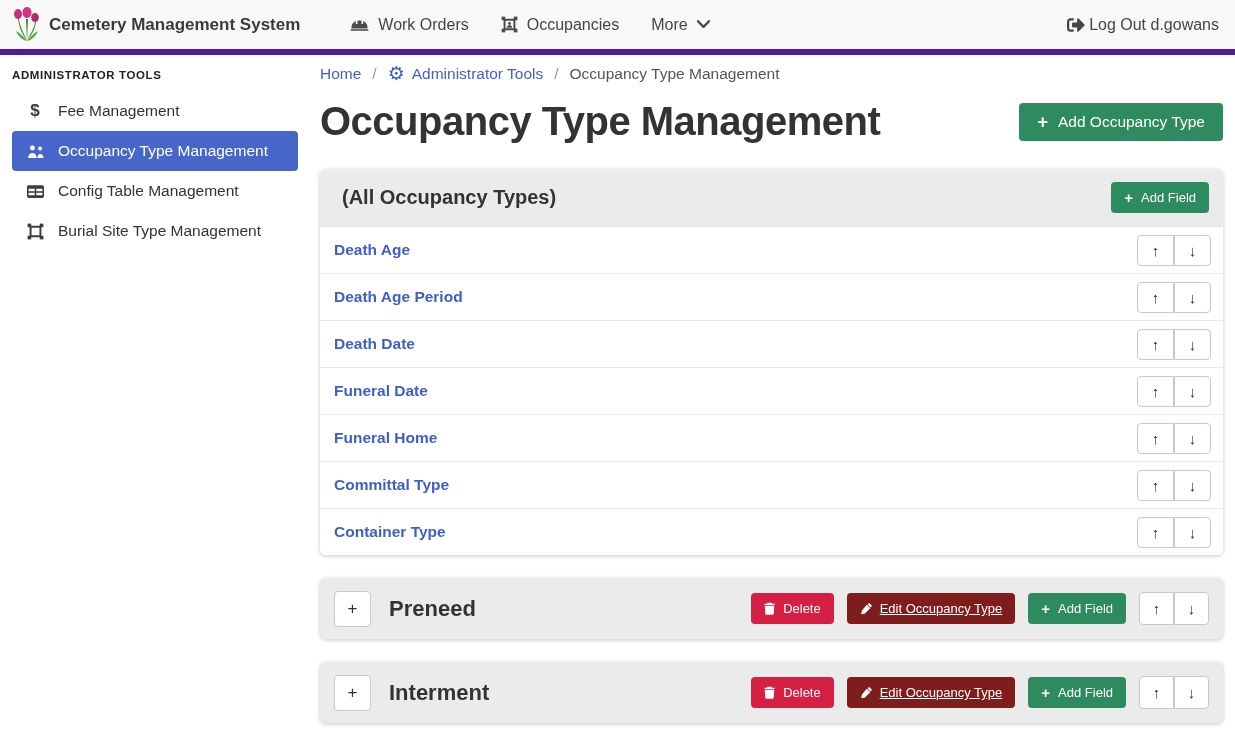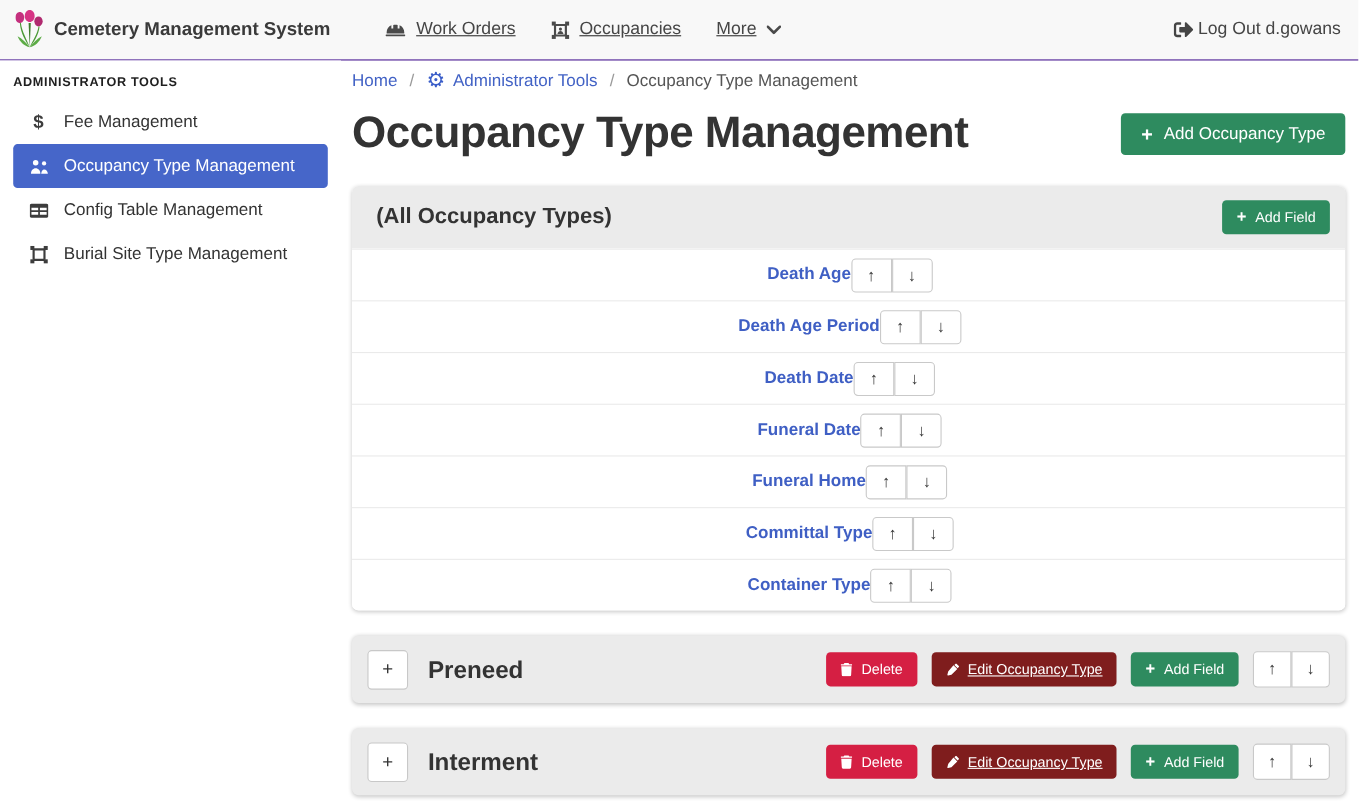--- a/index.html
+++ b/index.html
@@ -7,28 +7,28 @@
   body {
     font-family: "Liberation Sans", "DejaVu Sans", sans-serif;
     background: #ffffff;
     color: #333;
   }
 
   
   .navbar {
     height: 55px;
     background: #f8f8f8;
-    border-bottom: 1px solid #4c1d95;
+    border-bottom: 6px solid #4c1d95;
     display: flex;
     align-items: center;
     padding: 0 10px 0 14px;
   }
   .brand { display: flex; align-items: center; gap: 9px; cursor: pointer; }
   .brand-title { font-size: 17px; font-weight: bold; color: #3a3a3a; }
-  .nav-links { display: flex; align-items: center; margin-left: 34px; text-decoration: underline; }
+  .nav-links { display: flex; align-items: center; margin-left: 34px; }
   .nav-item {
     display: flex; align-items: center; gap: 9px;
     padding: 8px 16px; font-size: 16px; color: #454545; cursor: pointer;
   }
   .nav-item .ni { color: #4a4a4a; display: inline-flex; }
   .nav-spacer { flex: 1; }
   .logout { display: flex; align-items: center; gap: 4px; font-size: 16px; color: #454545; padding: 8px 6px; cursor: pointer; }
 
   
   .layout { display: flex; height: 683px; }
@@ -76,21 +76,21 @@
     box-shadow: 0 1px 4px rgba(0,0,0,0.22);
     overflow: hidden;
   }
   .card-header {
     background: #ebebeb; height: 57px;
     display: flex; align-items: center; justify-content: space-between;
     padding: 0 14px 0 22px;
   }
   .card-title { font-size: 20px; font-weight: 600; color: #333; }
   .field-row {
-    height: 47px; display: flex; align-items: center; justify-content: center;
+    height: 47px; display: flex; align-items: center; justify-content: space-between;
     padding: 0 12px 0 14px; background: #fff; border-top: 1px solid #eaeaea;
   }
   .field-row:first-of-type { border-top: none; }
   .field-link { color: #3f5fc4; font-weight: bold; font-size: 15.5px; cursor: pointer; }
 
   .arrow-group { display: inline-flex; }
   .arrow-btn {
     width: 37px; height: 31px; background: #fff; border: 1px solid #c9c9c9;
     color: #333; font-size: 15px; display: inline-flex; align-items: center; justify-content: center;
     cursor: pointer; font-family: inherit;

